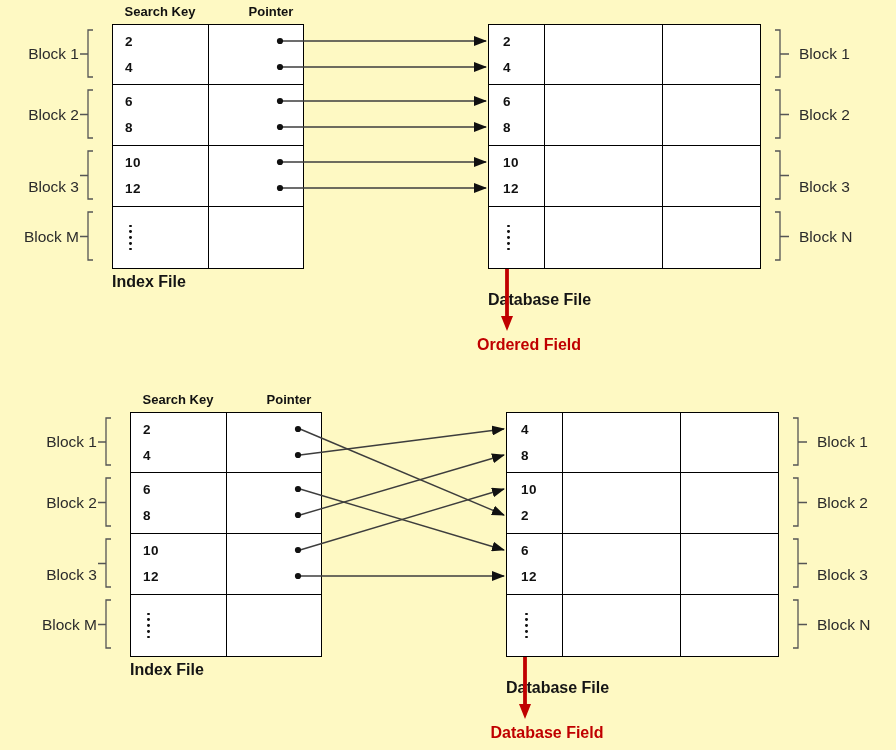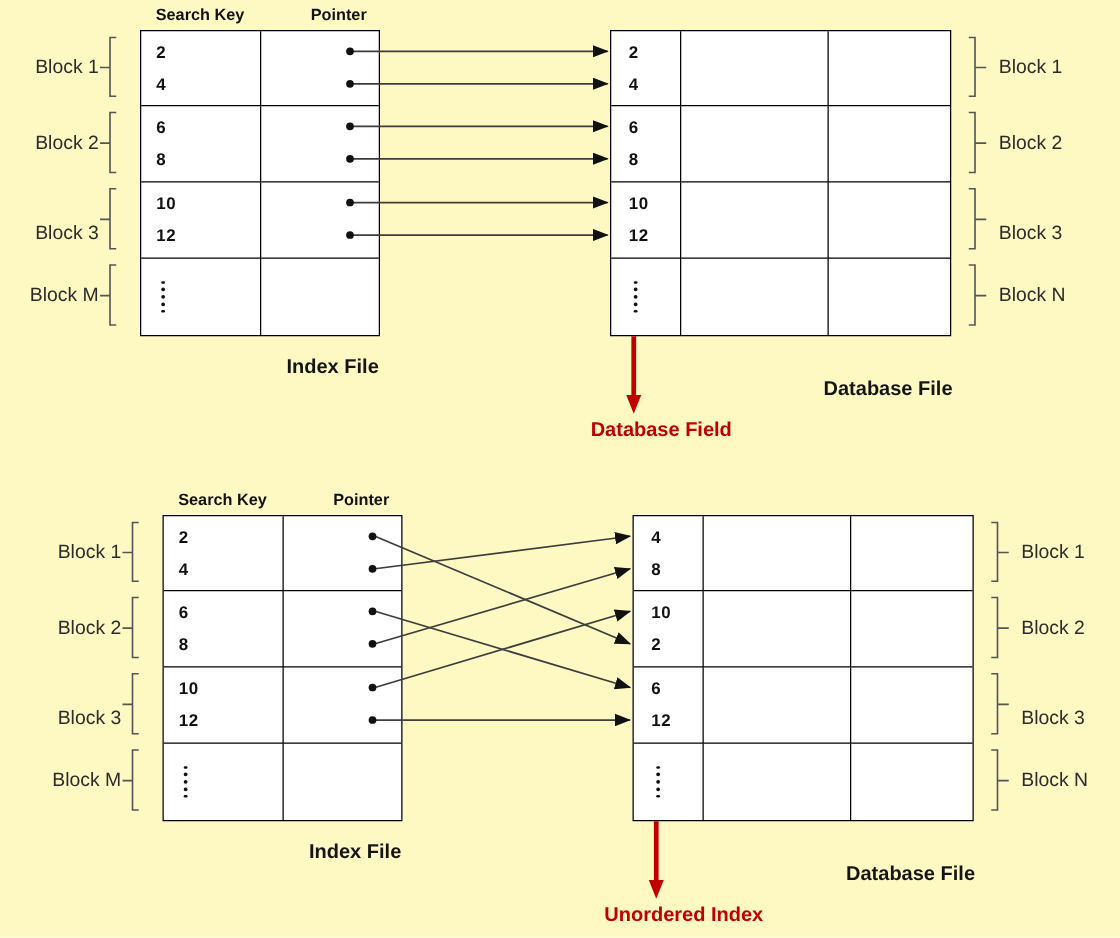--- a/index.html
+++ b/index.html
@@ -37,22 +37,22 @@
     padding-left:12px; letter-spacing:0.5px;
   }
   .dtbl .vals .v { padding-left:14px; }
 
   .dots-cell { display:flex; align-items:center; }
   .dots { display:flex; flex-direction:column; gap:3px; padding-left:16px; }
   .dtbl .dots { padding-left:18px; }
   .dots i { width:2.8px; height:2.8px; border-radius:50%; background:#111; display:block; }
 
   .caption {
-    position:absolute; top:284px; height:20px; line-height:20px;
-    font-weight:bold; font-size:16px; text-align:right; color:#151515;
+    position:absolute; top:272px; height:20px; line-height:20px;
+    font-weight:bold; font-size:16px; text-align:left; color:#151515;
   }
   .cap-index { left:112px; width:191px; }
   .cap-db    { left:488px; width:274px;margin-top:18px; }
 
   .blk-label {
     position:absolute; height:22px; line-height:22px;
     font-size:15.5px; color:#2b2b2b;
   }
   .blk-left  { left:0;     width:79px; text-align:right; }
   .blk-right { left:799px; width:95px; text-align:left;  }
@@ -138,21 +138,21 @@
     <div class="blk-label blk-left row-c1">Block 2</div>
     <div class="blk-label blk-left row-c2">Block 3</div>
     <div class="blk-label blk-left row-c3">Block M</div>
     <div class="blk-label blk-right row-c0">Block 1</div>
     <div class="blk-label blk-right row-c1">Block 2</div>
     <div class="blk-label blk-right row-c2">Block 3</div>
     <div class="blk-label blk-right row-c3">Block N</div>
 
     <div class="caption cap-index">Index File</div>
     <div class="caption cap-db">Database File</div>
-    <div class="field-label" style="color:#C00000;">Database Field</div>
+    <div class="field-label" style="color:#C00000;">Ordered Field</div>
 
     <svg class="svg-overlay" width="878" height="362" viewBox="0 0 878 362">
       <defs>
         <marker id="ah0" markerUnits="userSpaceOnUse" markerWidth="13" markerHeight="10" refX="12" refY="5" orient="auto">
           <path d="M0 0 L13 5 L0 10 Z" fill="#111"></path>
         </marker>
       </defs>
       <g stroke="#3D3D3D" stroke-width="1.4">
         <line x1="282" y1="41" x2="486" y2="41" marker-end="url(#ah0)"></line>
         <line x1="282" y1="67" x2="486" y2="67" marker-end="url(#ah0)"></line>
@@ -255,21 +255,21 @@
     <div class="blk-label blk-left row-c1">Block 2</div>
     <div class="blk-label blk-left row-c2">Block 3</div>
     <div class="blk-label blk-left row-c3">Block M</div>
     <div class="blk-label blk-right row-c0">Block 1</div>
     <div class="blk-label blk-right row-c1">Block 2</div>
     <div class="blk-label blk-right row-c2">Block 3</div>
     <div class="blk-label blk-right row-c3">Block N</div>
 
     <div class="caption cap-index">Index File</div>
     <div class="caption cap-db">Database File</div>
-    <div class="field-label" style="color:#C00000;">Unordered Index</div>
+    <div class="field-label" style="color:#C00000;">Database Field</div>
 
     <svg class="svg-overlay" width="878" height="362" viewBox="0 0 878 362">
       <defs>
         <marker id="ah1" markerUnits="userSpaceOnUse" markerWidth="13" markerHeight="10" refX="12" refY="5" orient="auto">
           <path d="M0 0 L13 5 L0 10 Z" fill="#111"></path>
         </marker>
       </defs>
       <g stroke="#3D3D3D" stroke-width="1.4">
         <line x1="282" y1="41" x2="486" y2="127" marker-end="url(#ah1)"></line>
         <line x1="282" y1="67" x2="486" y2="41" marker-end="url(#ah1)"></line>

